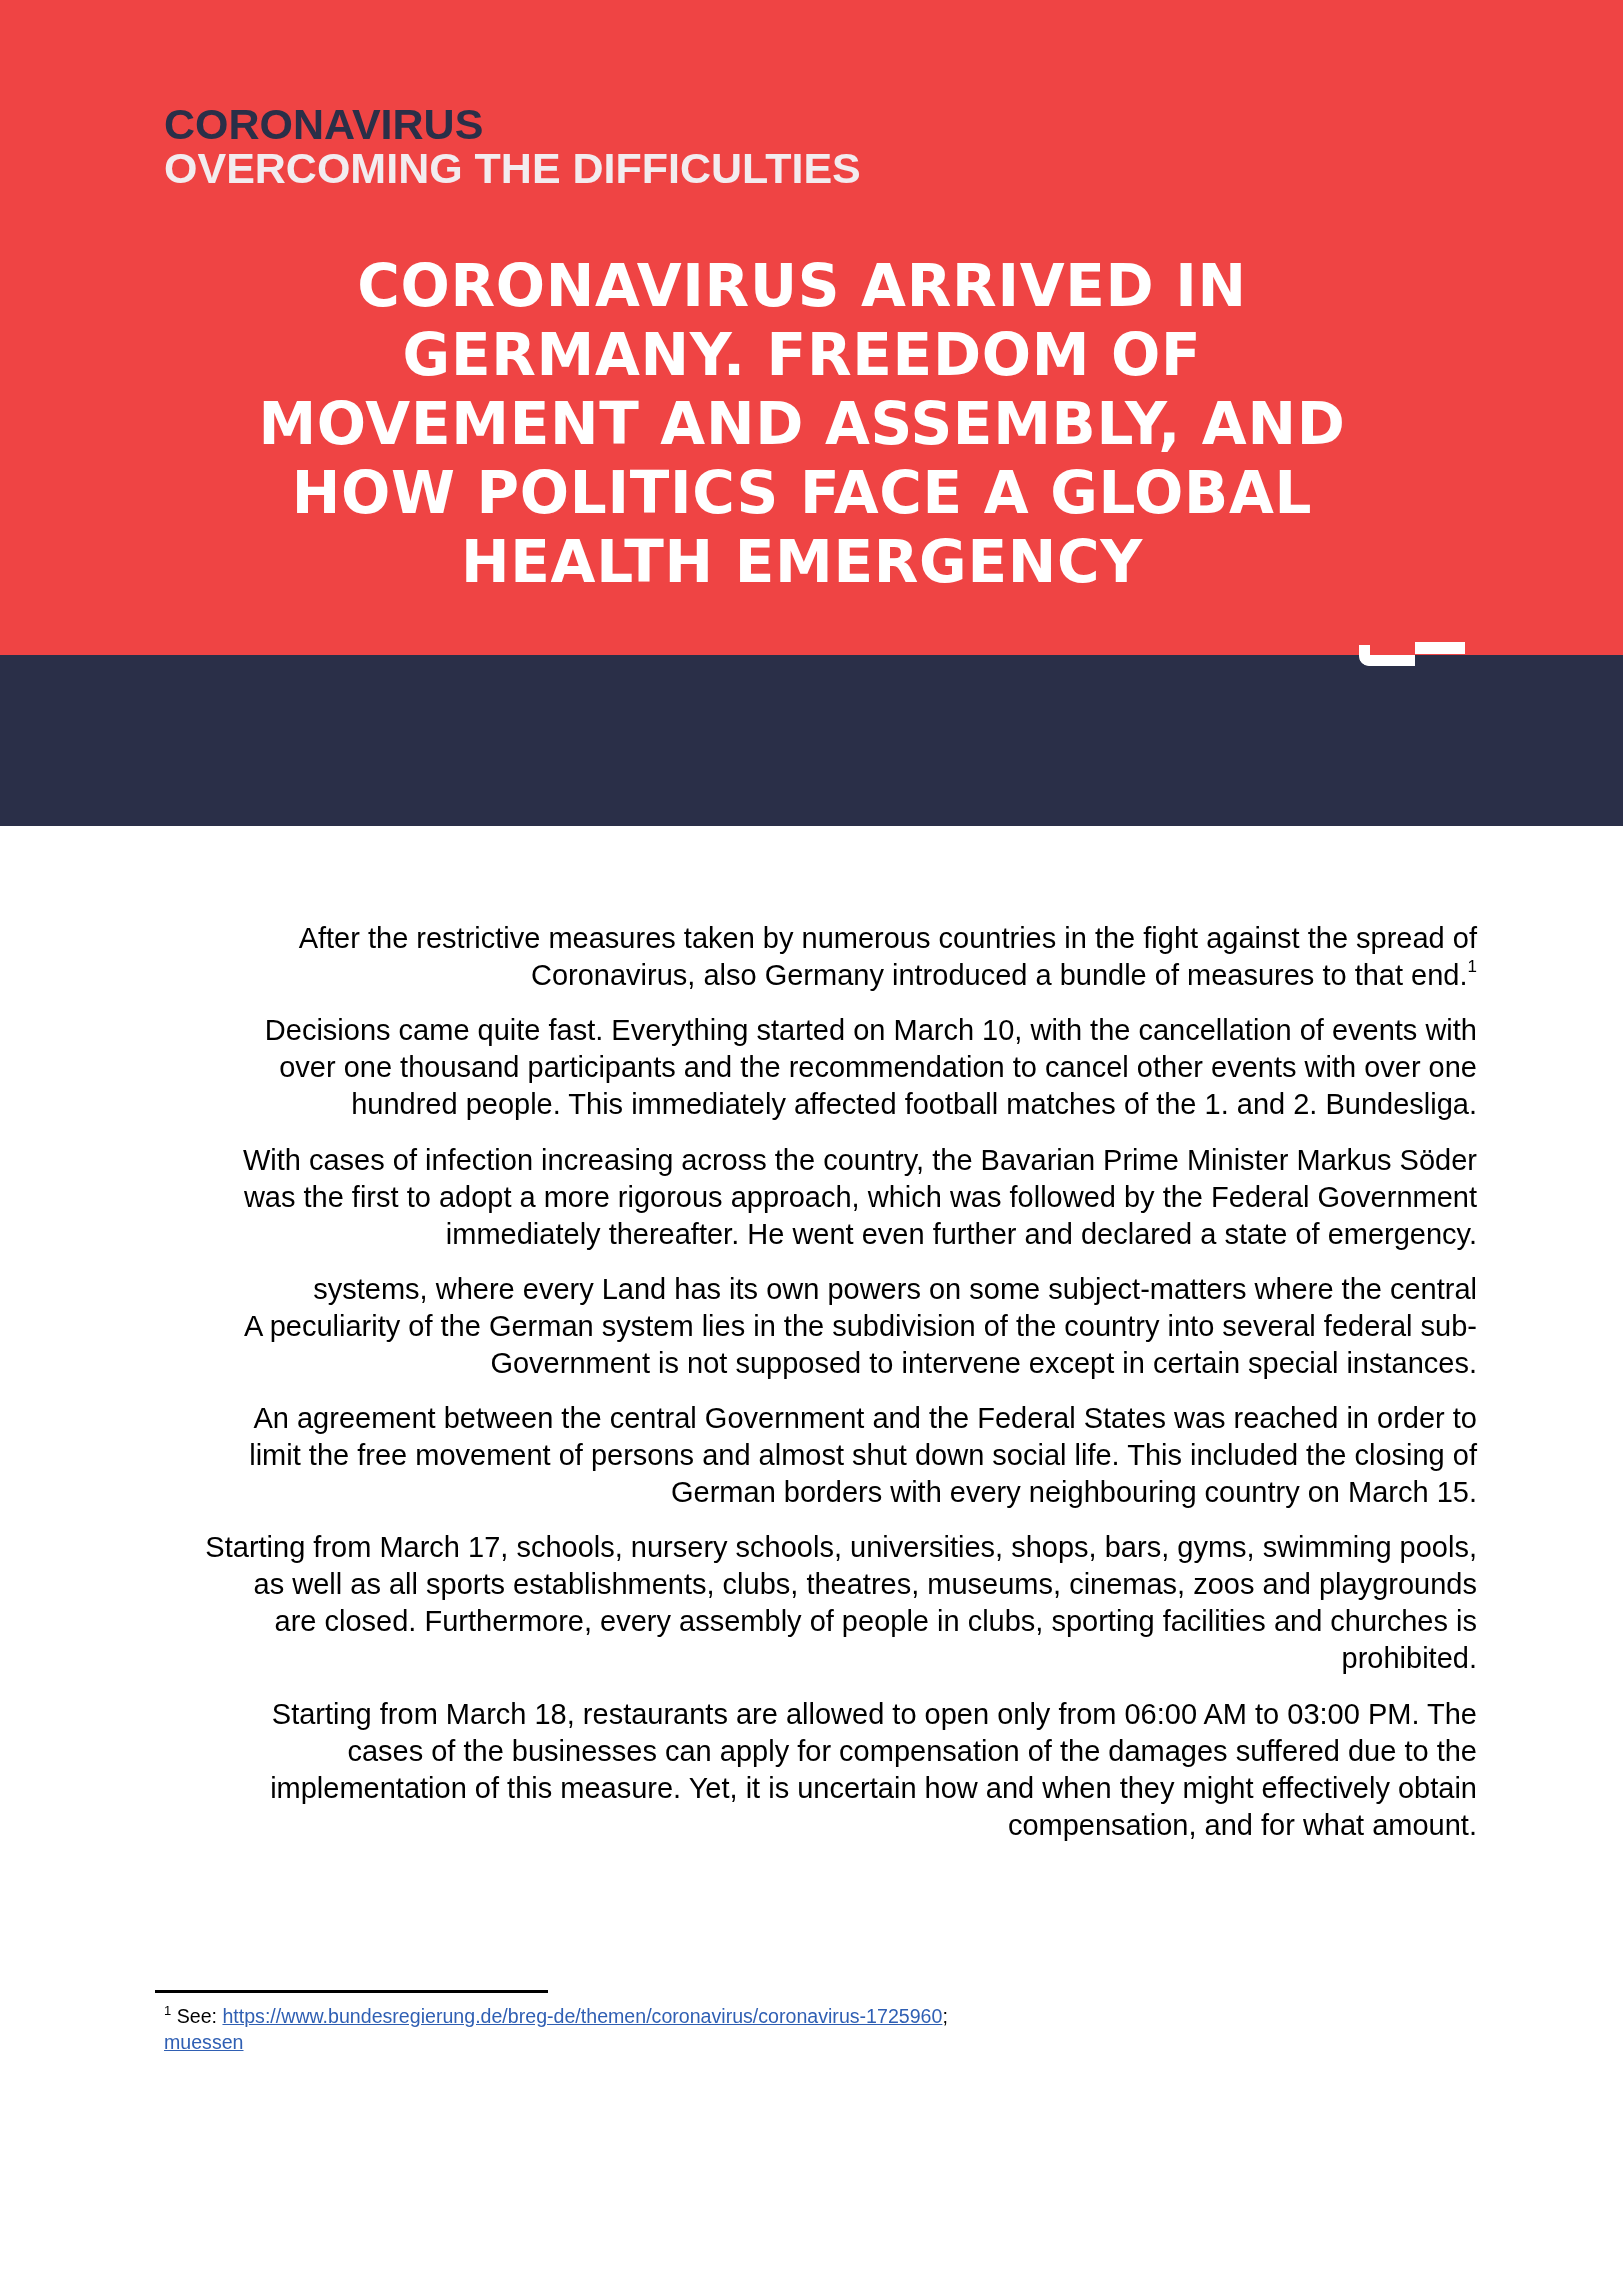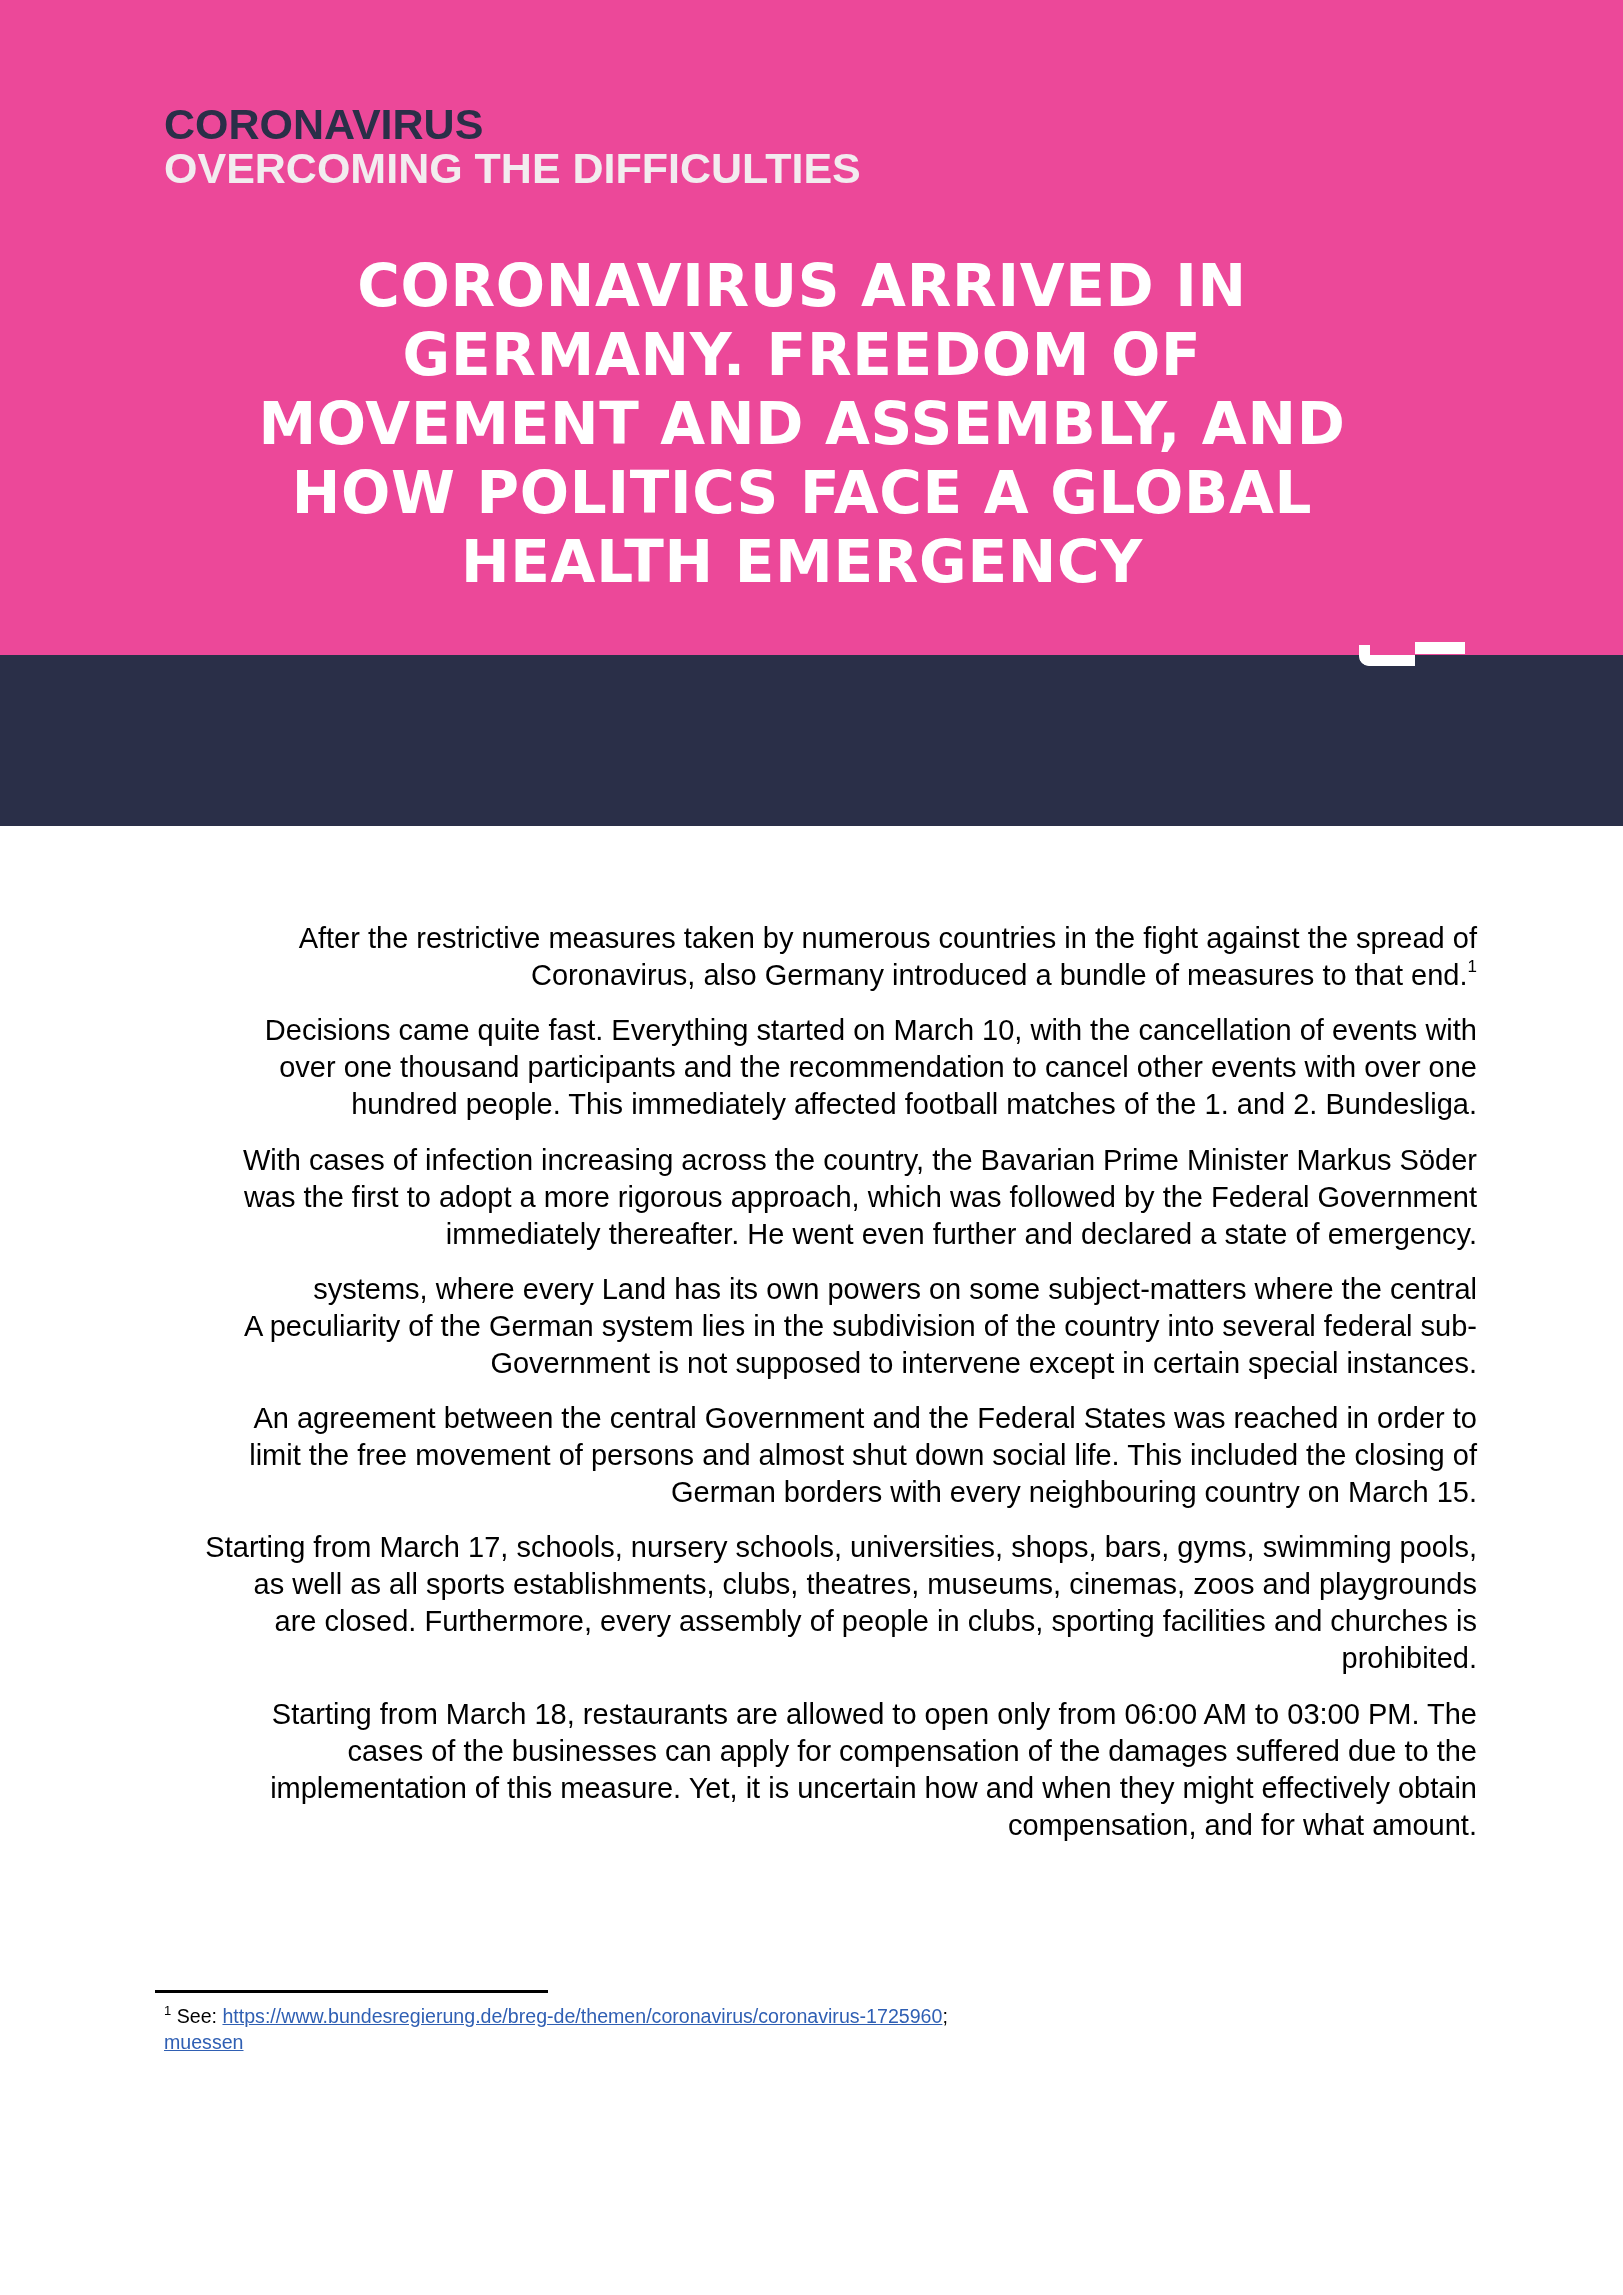--- a/index.html
+++ b/index.html
@@ -4,21 +4,21 @@
 <style>
   html, body { margin: 0; padding: 0; }
   body {
     width: 1623px; height: 2295px; position: relative; overflow: hidden;
     background: #ffffff;
     font-family: "Liberation Sans", sans-serif;
     color: #000000;
   }
   .hero {
     position: absolute; left: 0; top: 0; width: 1623px; height: 655px;
-    background: #ec4899;
+    background: #ef4444;
   }
   .series-label {
     position: absolute; left: 164px; top: 103px;
     font-family: "Liberation Sans", sans-serif;
     font-weight: 700; font-size: 43px; line-height: 43px;
     letter-spacing: 0px;
     transform: scaleX(1.0);
   }
   .series-label .l1 { color: #2A2F48; display: block; }
   .series-label .l2 { color: #F2ECEF; display: block; margin-top: 1.3px; }

